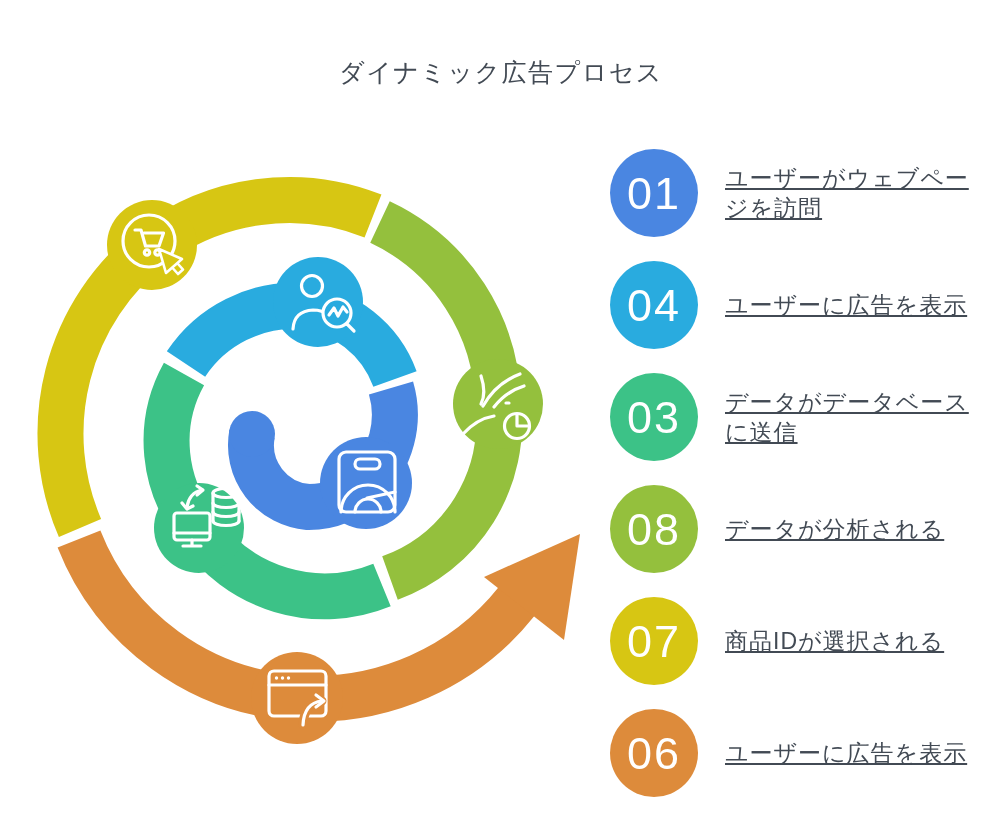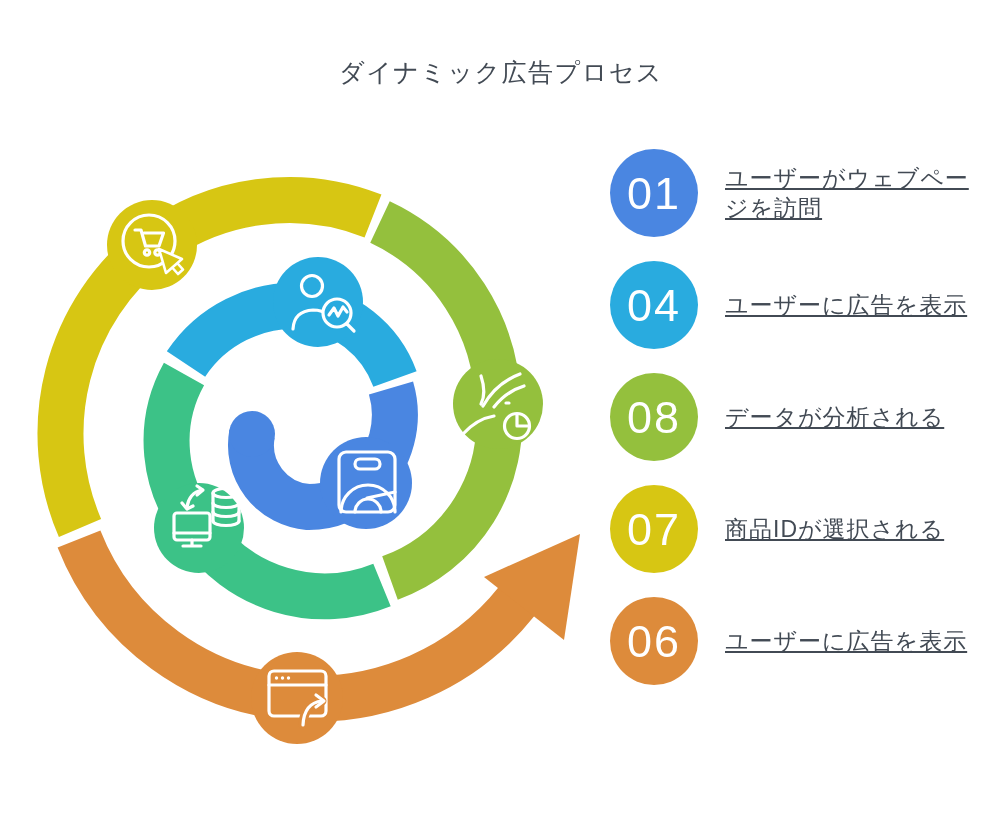--- a/index.html
+++ b/index.html
@@ -133,20 +133,26 @@
       </div>
       <div class="label">ユーザーがウェブページを訪問</div>
     </div>
     <div class="row">
       <div class="badge" style="background-color: rgb(41, 171, 223);">
         <span class="num">04</span>
       </div>
       <div class="label">ユーザーに広告を表示</div>
     </div>
     <div class="row">
+      <div class="badge" style="background-color: rgb(60, 194, 135);">
+        <span class="num">03</span>
+      </div>
+      <div class="label">データがデータベースに送信</div>
+    </div>
+    <div class="row">
       <div class="badge" style="background-color: rgb(148, 192, 61);">
         <span class="num">08</span>
       </div>
       <div class="label">データが分析される</div>
     </div>
     <div class="row">
       <div class="badge" style="background-color: rgb(215, 198, 19);">
         <span class="num">07</span>
       </div>
       <div class="label">商品IDが選択される</div>

